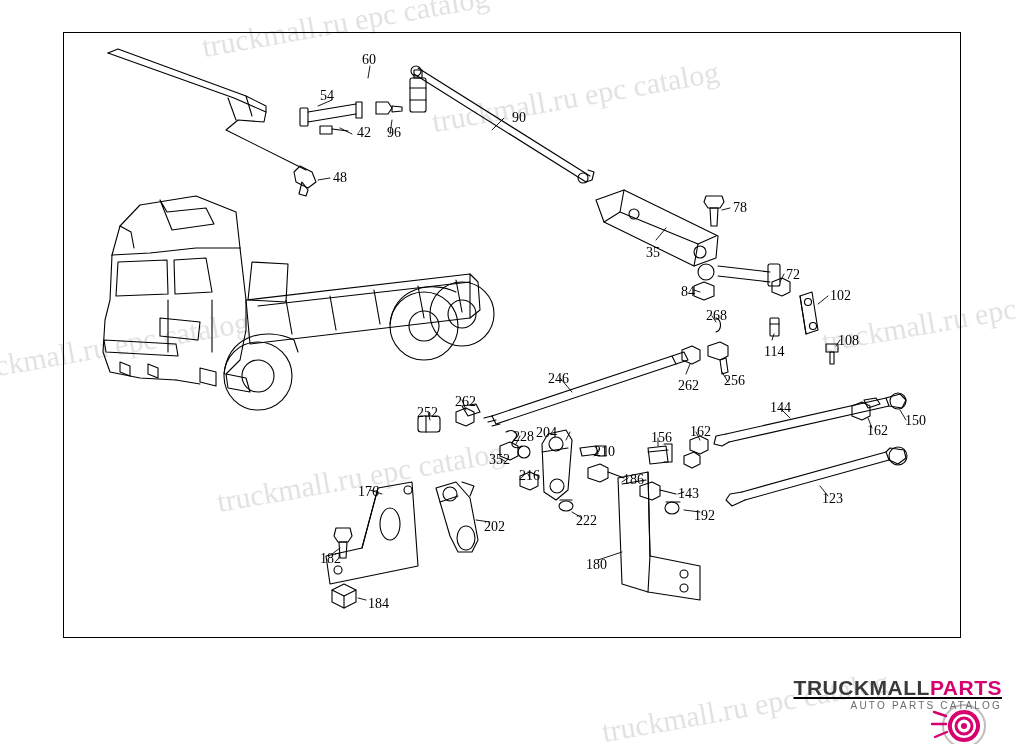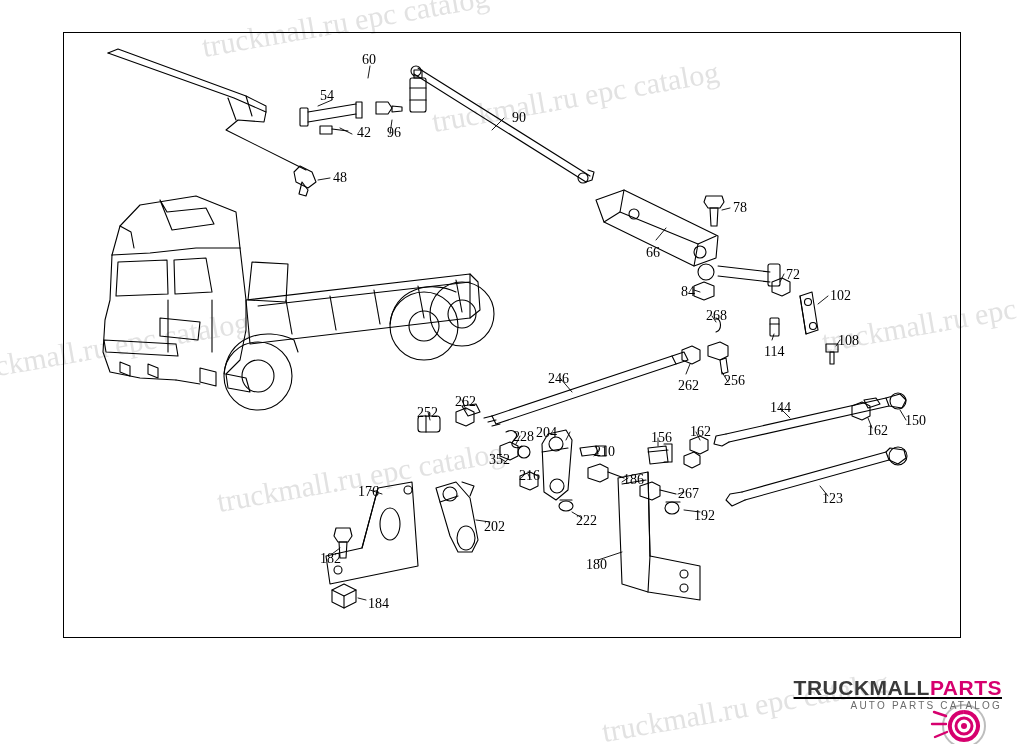--- a/index.html
+++ b/index.html
@@ -387,21 +387,21 @@
   </svg>
 
   <div id="nums">
       <div class="num" style="left: 362px; top: 52px;">60</div>
       <div class="num" style="left: 320px; top: 88px;">54</div>
       <div class="num" style="left: 512px; top: 110px;">90</div>
       <div class="num" style="left: 357px; top: 125px;">42</div>
       <div class="num" style="left: 387px; top: 125px;">96</div>
       <div class="num" style="left: 333px; top: 170px;">48</div>
       <div class="num" style="left: 733px; top: 200px;">78</div>
-      <div class="num" style="left: 646px; top: 245px;">66</div>
+      <div class="num" style="left: 646px; top: 245px;">35</div>
       <div class="num" style="left: 786px; top: 267px;">72</div>
       <div class="num" style="left: 681px; top: 284px;">84</div>
       <div class="num" style="left: 830px; top: 288px;">102</div>
       <div class="num" style="left: 706px; top: 308px;">268</div>
       <div class="num" style="left: 838px; top: 333px;">108</div>
       <div class="num" style="left: 764px; top: 344px;">114</div>
       <div class="num" style="left: 548px; top: 371px;">246</div>
       <div class="num" style="left: 678px; top: 378px;">262</div>
       <div class="num" style="left: 724px; top: 373px;">256</div>
       <div class="num" style="left: 417px; top: 405px;">252</div>
@@ -410,21 +410,21 @@
       <div class="num" style="left: 867px; top: 423px;">162</div>
       <div class="num" style="left: 905px; top: 413px;">150</div>
       <div class="num" style="left: 513px; top: 429px;">228</div>
       <div class="num" style="left: 536px; top: 425px;">204</div>
       <div class="num" style="left: 594px; top: 444px;">210</div>
       <div class="num" style="left: 651px; top: 430px;">156</div>
       <div class="num" style="left: 690px; top: 424px;">162</div>
       <div class="num" style="left: 489px; top: 452px;">352</div>
       <div class="num" style="left: 519px; top: 468px;">216</div>
       <div class="num" style="left: 623px; top: 472px;">186</div>
-      <div class="num" style="left: 678px; top: 486px;">267</div>
+      <div class="num" style="left: 678px; top: 486px;">143</div>
       <div class="num" style="left: 358px; top: 484px;">176</div>
       <div class="num" style="left: 694px; top: 508px;">192</div>
       <div class="num" style="left: 822px; top: 491px;">123</div>
       <div class="num" style="left: 576px; top: 513px;">222</div>
       <div class="num" style="left: 484px; top: 519px;">202</div>
       <div class="num" style="left: 320px; top: 551px;">182</div>
       <div class="num" style="left: 586px; top: 557px; text-align: center;">180</div>
       <div class="num" style="left: 368px; top: 596px;">184</div>
     </div>
 

